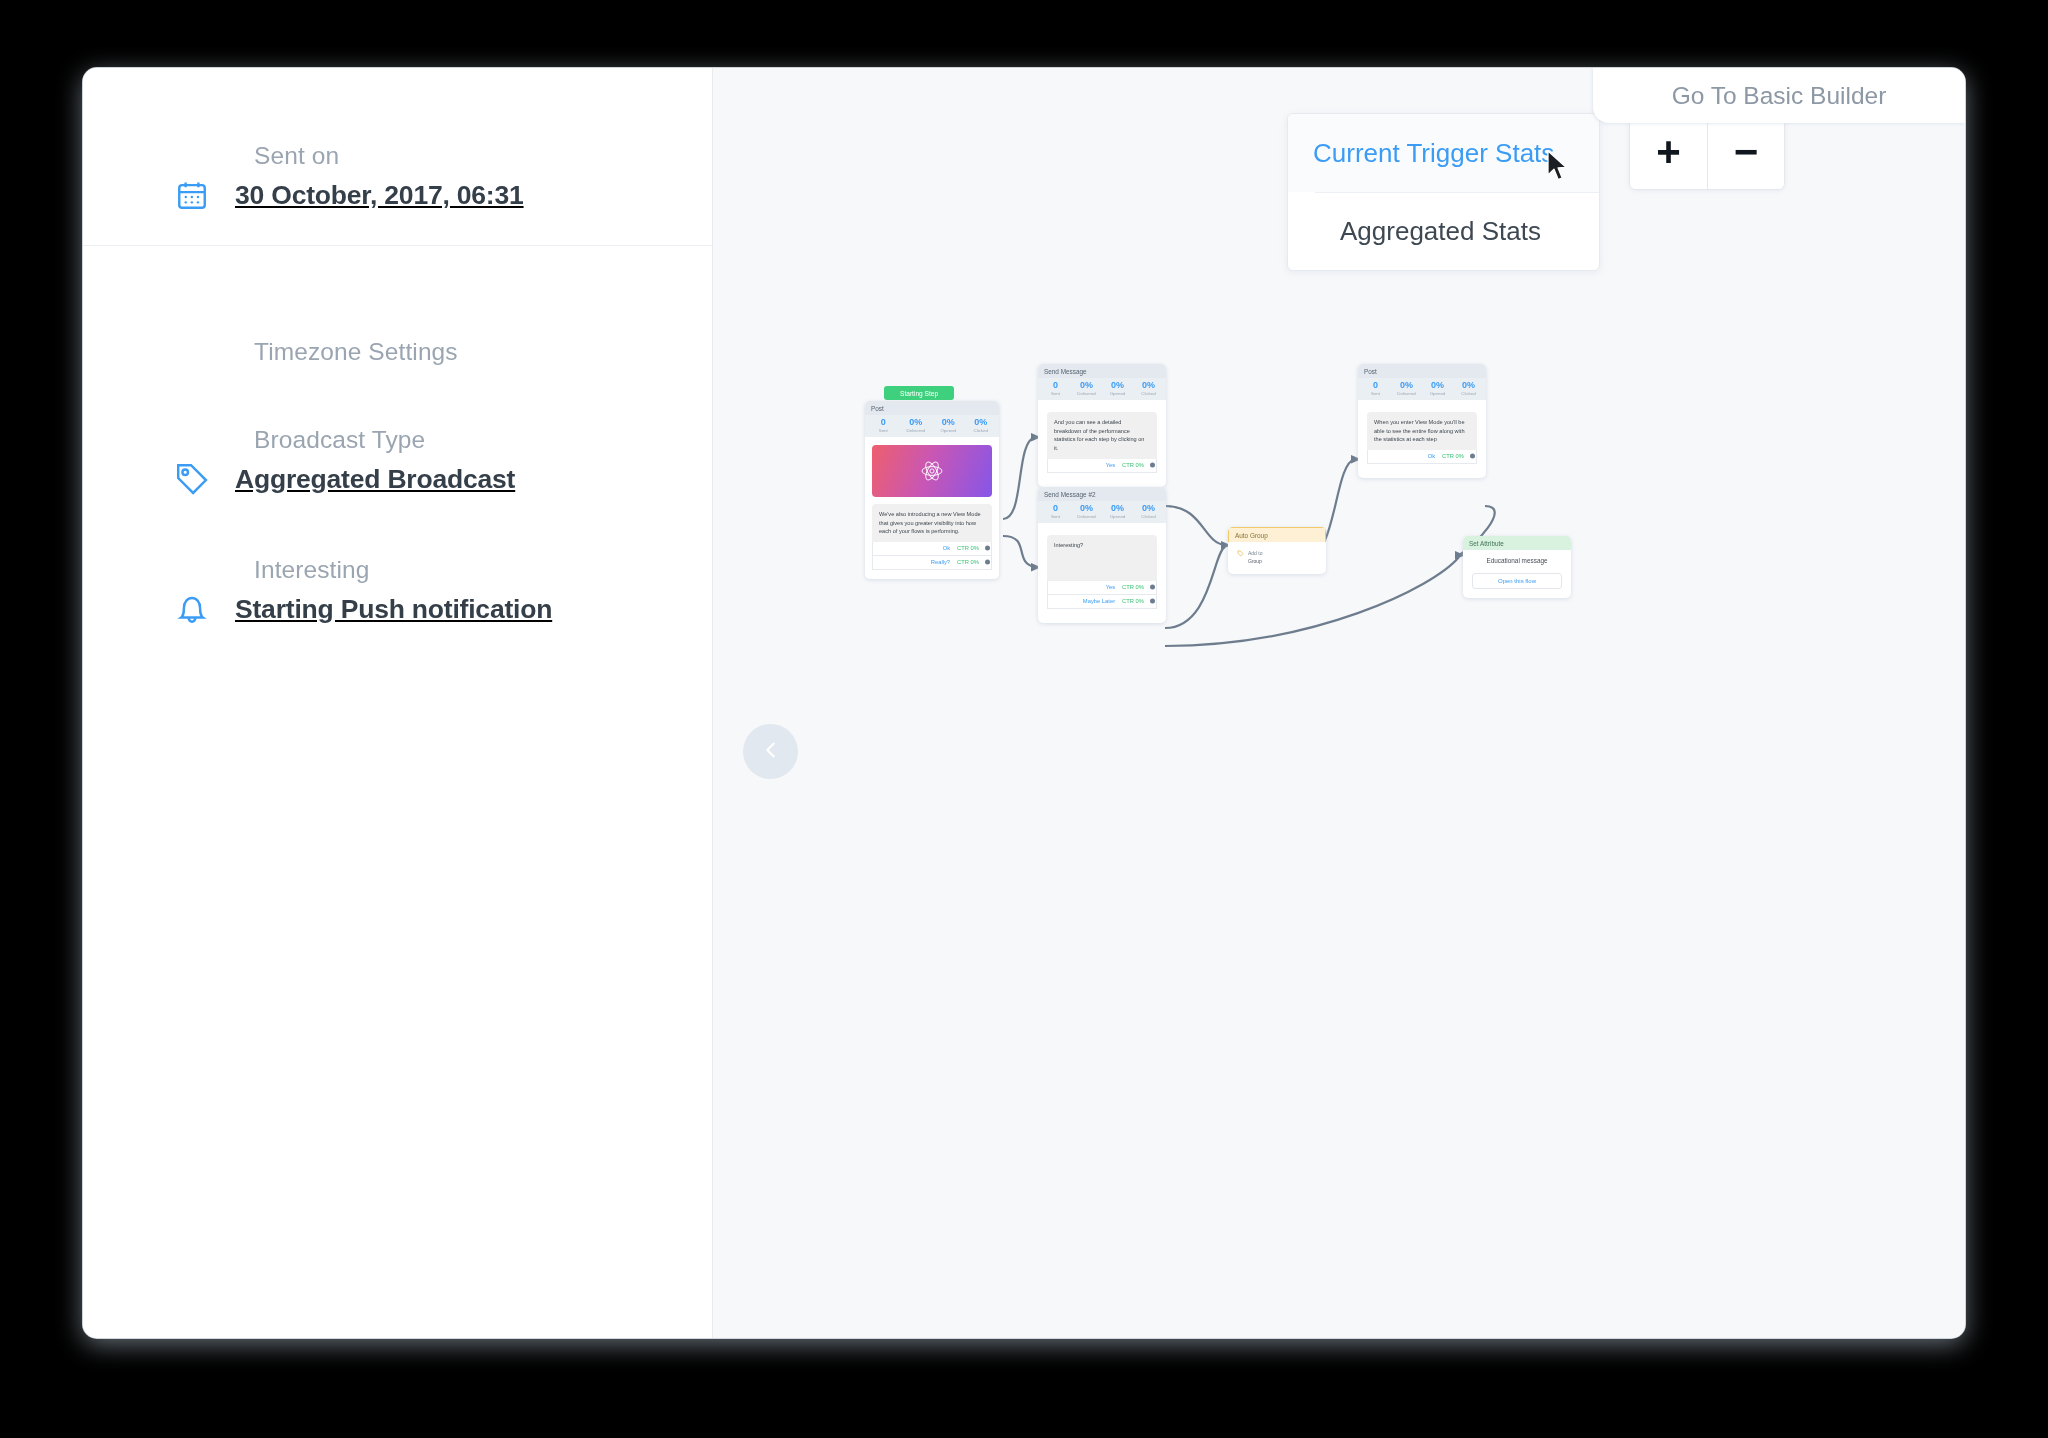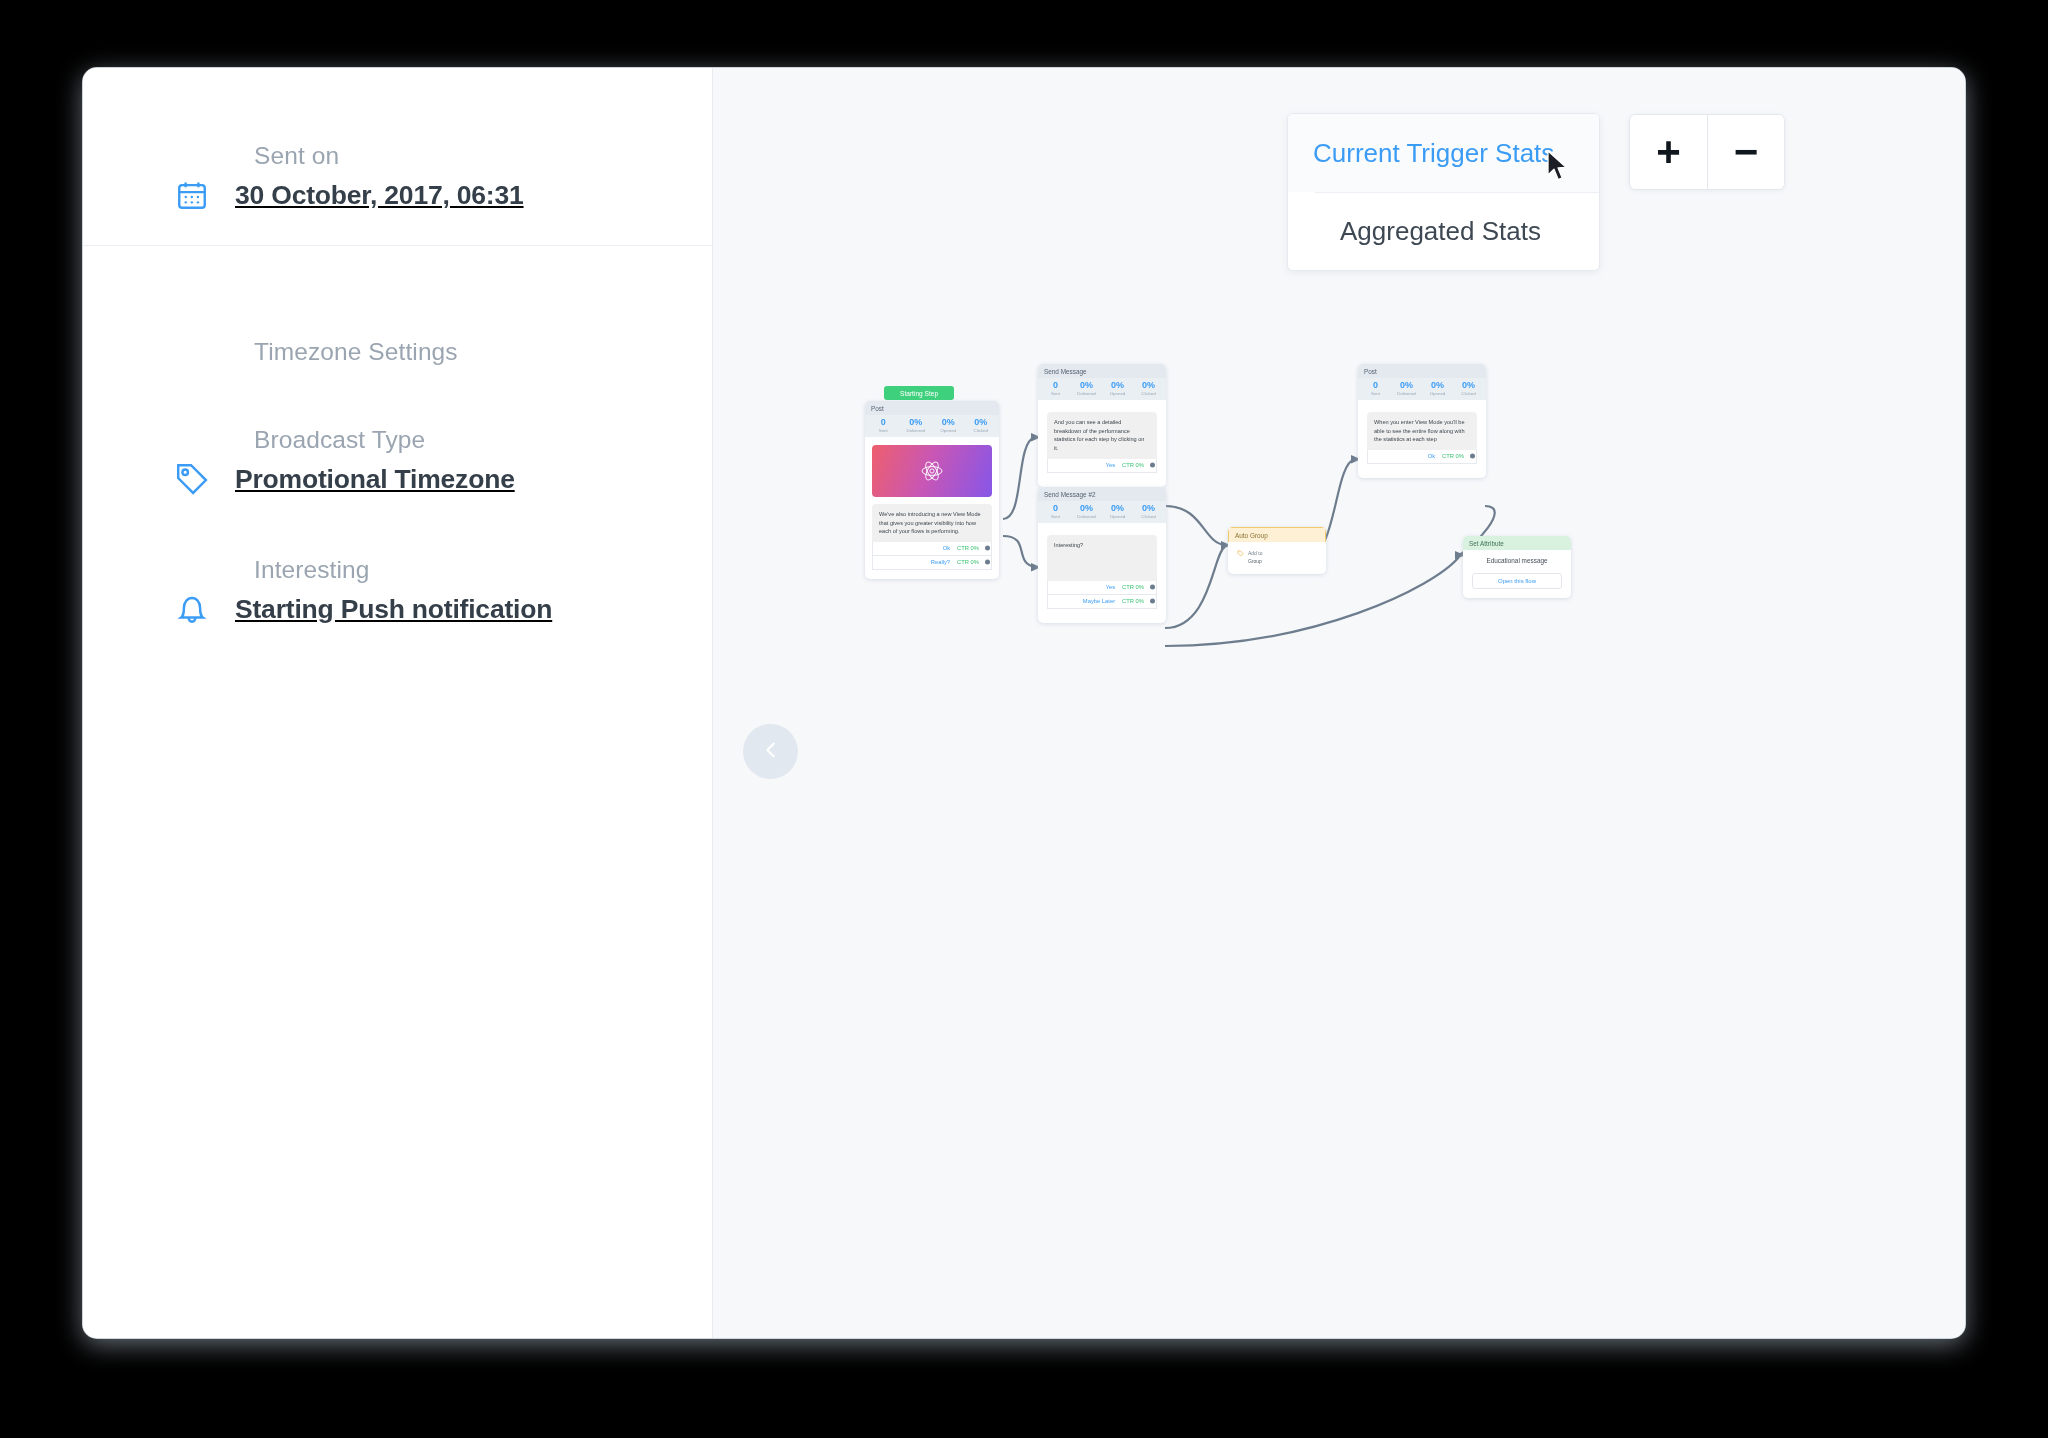--- a/index.html
+++ b/index.html
@@ -261,21 +261,21 @@
 
       <div class="side-block">
         <div class="side-label">Broadcast Type</div>
         <div class="side-value-row">
           <span class="side-icon">
             <svg width="38" height="38" viewBox="0 0 24 24" fill="none" stroke="#3b9cf5" stroke-width="1.55">
               <path d="M3.3 3.3 L11.4 3.3 L20.8 12.7 L12.7 20.8 L3.3 11.4 Z"></path>
               <circle cx="7.7" cy="7.7" r="1.75"></circle>
             </svg>
           </span>
-          <span class="side-value">Promotional Timezone</span>
+          <span class="side-value">Aggregated Broadcast</span>
         </div>
       </div>
 
       <div class="gap-b"></div>
 
       <div class="side-block">
         <div class="side-label">Interesting</div>
         <div class="side-value-row">
           <span class="side-icon">
             <svg width="38" height="38" viewBox="0 0 24 24" fill="none" stroke="#3b9cf5" stroke-width="1.55">
@@ -285,20 +285,23 @@
           </span>
           <span class="side-value">Starting Push notification</span>
         </div>
       </div>
 
     </div>
   </aside>
 
   <section class="main">
 
+    <div class="basic-builder-tab">
+      <span>Go To Basic Builder</span>
+    </div>
 
     <div class="stats-dropdown">
       <div class="dd-item active">
         <span>Current Trigger Stats</span>
       </div>
       <div class="dd-item sep">
         <span>Aggregated Stats</span>
       </div>
     </div>
 

